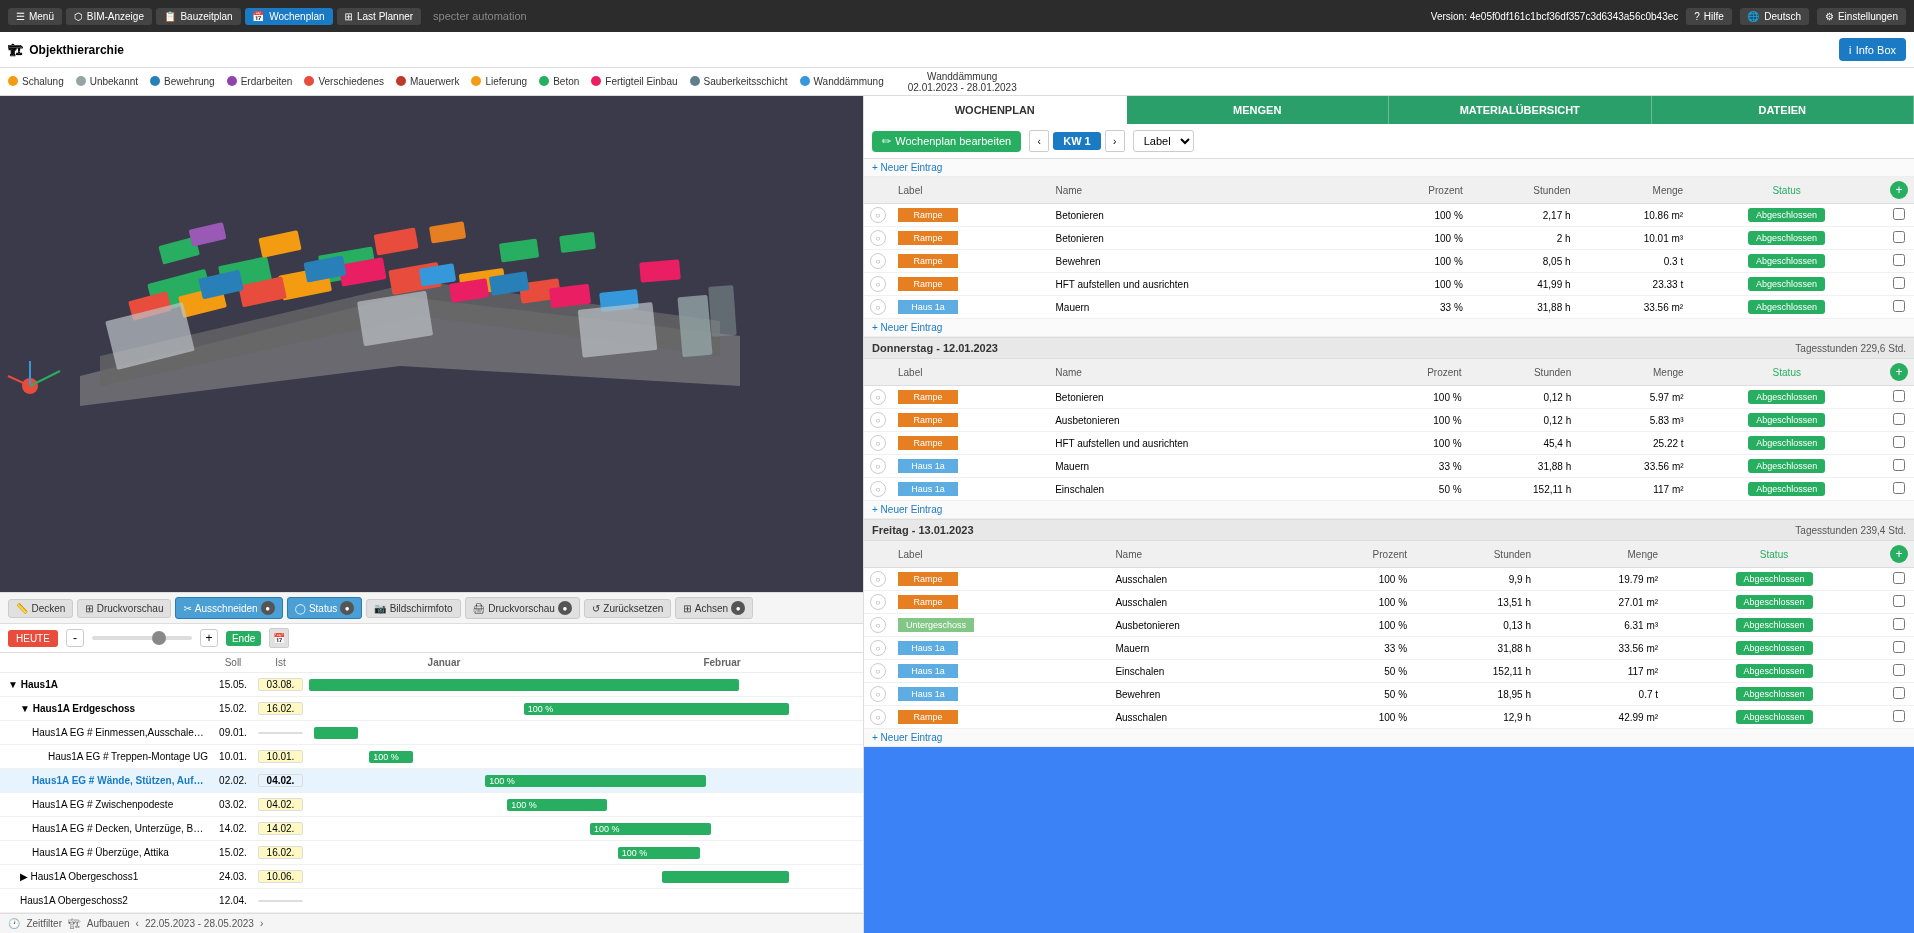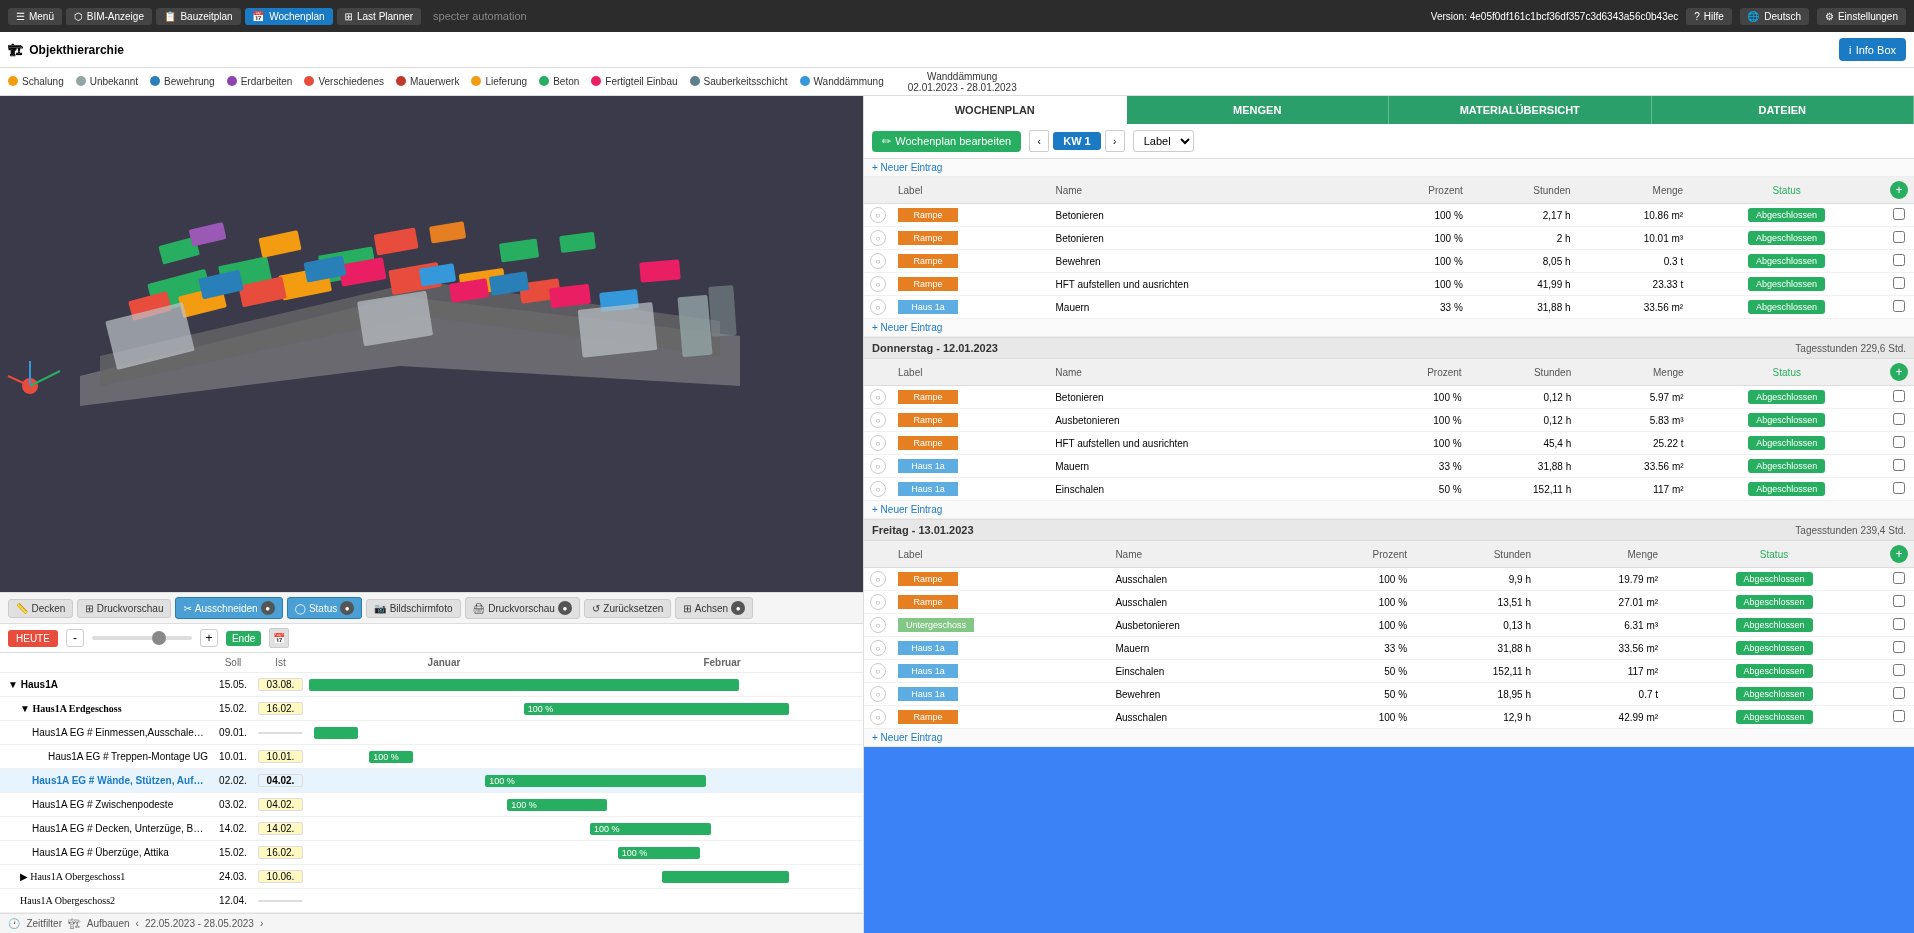--- a/index.html
+++ b/index.html
@@ -78,21 +78,21 @@
     .gantt-month { flex: 1; text-align: center; font-weight: bold; }
 
     
     .gantt-rows { overflow-y: auto; max-height: 320px; }
     .gantt-row {
       display: flex; align-items: center; padding: 2px 8px; min-height: 24px;
       border-bottom: 1px solid #f0f0f0; font-size: 10px;
     }
     .gantt-row.highlighted { background: #e8f4fd; }
     .gantt-row-label { width: 200px; white-space: nowrap; overflow: hidden; text-overflow: ellipsis; cursor: pointer; }
-    .gantt-row-label.indent1 { padding-left: 12px; font-family: Liberation Serif, serif; }
+    .gantt-row-label.indent1 { padding-left: 12px; }
     .gantt-row-label.indent2 { padding-left: 24px; }
     .gantt-row-label.bold { font-weight: bold; }
     .gantt-soll-val { width: 50px; text-align: center; }
     .gantt-ist-val { width: 45px; text-align: center; border: 1px solid #ddd; border-radius: 2px; background: #fef9c3; }
     .gantt-bar-area { flex: 1; position: relative; height: 16px; padding-left: 8px; }
     .gantt-bar {
       position: absolute; height: 12px; top: 2px; border-radius: 2px; display: flex; align-items: center;
       padding: 0 4px; font-size: 9px; color: #fff; white-space: nowrap; overflow: hidden;
     }
     .bar-teal { background: #27ae60; }

